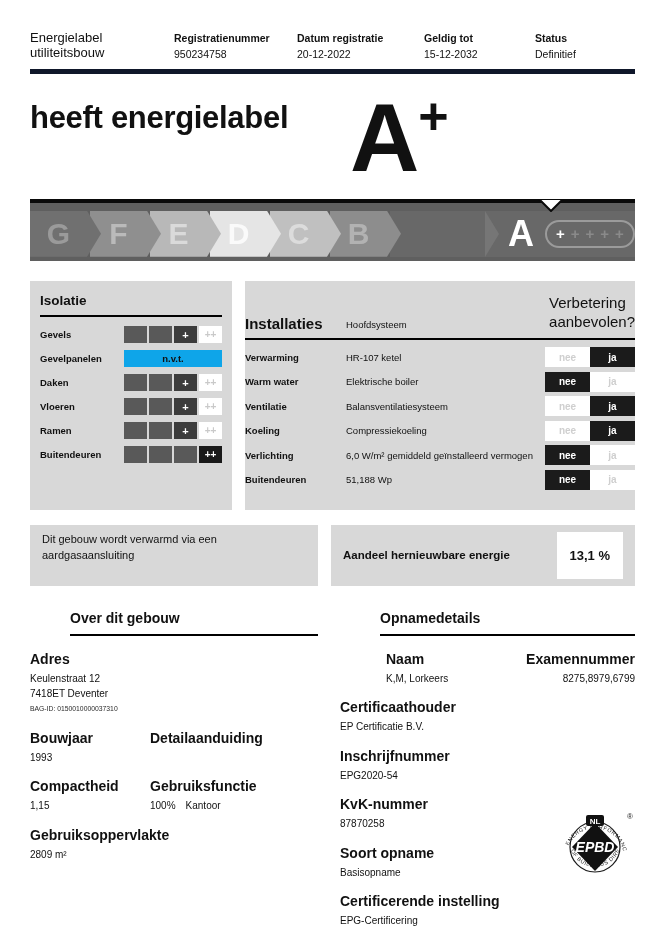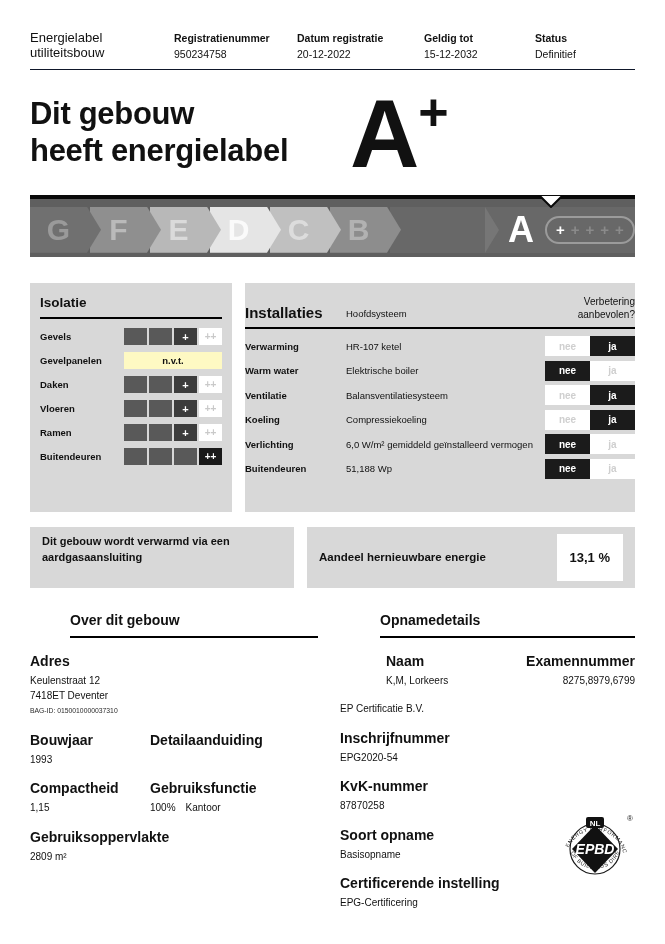--- a/index.html
+++ b/index.html
@@ -3,21 +3,21 @@
 <meta charset="utf-8">
 <style>
   * { margin:0; padding:0; box-sizing:border-box; }
   body { background:#fff; }
   .page {
     width:665px; height:944px; background:#ffffff; position:relative;
     font-family:"Liberation Sans", sans-serif; color:#111;
     padding:0 30px; overflow:hidden;
   }
   
-  .hdr { padding-top:30px; padding-bottom:9px; border-bottom:1px solid #0f172a; display:flex; }
+  .hdr { padding-top:30px; padding-bottom:9px; border-bottom:5px solid #0f172a; display:flex; }
   .hdr-title { font-size:13px; width:207px; align-self:flex-end; }
   .hdr-fields { display:flex; flex:1; align-self:flex-end; }
   .hf .hf-l { font-weight:bold; font-size:10.5px; }
   .hf .hf-v { font-size:10.5px; margin-top:4px; }
   
   .hero { margin-top:26px; display:flex; }
   .hero-text { font-size:31px; font-weight:bold; line-height:1.18; width:320px; letter-spacing:-0.3px; }
   .hero-label { display:flex; align-items:flex-start; }
   .big-a { font-size:96px; font-weight:bold; line-height:0.8; letter-spacing:-2px; }
   .big-plus { font-size:52px; font-weight:bold; line-height:0.62; margin-left:1px; }
@@ -32,50 +32,50 @@
   .chev-a { position:absolute; left:360px; right:0; top:8px; height:46px; background:#686868; display:flex; align-items:center; }
   .chev-a::before { content:""; position:absolute; left:95px; top:0; width:0; height:0;
     border-top:23px solid transparent; border-bottom:23px solid transparent; border-left:14px solid #767676; }
   .a-letter { margin-left:118px; font-size:36px; font-weight:bold; color:#fff; line-height:1; }
   .pill { margin-left:11px; height:28px; border:2px solid #9b9b9b; border-radius:15px;
     display:flex; align-items:center; padding:0 9px; gap:6px; }
   .plus { font-size:15px; font-weight:bold; color:#8a8a8a; line-height:1; }
   .plus.on { color:#ffffff; }
   .notch { position:absolute; left:508px; top:-4px; }
   
-  .panels { margin-top:26px; display:flex; gap:13px; }
+  .panels { margin-top:20px; display:flex; gap:13px; }
   .panel { background:#d8d8d8; height:229px; }
   .panel-iso { width:202px; padding:12px 10px; }
   .panel-inst { flex:1; padding:12px 0; }
   .iso-title { font-size:13.5px; font-weight:bold; padding-bottom:7px; border-bottom:2px solid #000; }
   .iso-rows { margin-top:6px; }
   .iso-row { display:flex; align-items:center; height:24px; }
   .iso-label { flex:1; font-size:9.5px; font-weight:bold; }
   .iso-cells { display:flex; gap:2px; }
   .cell { width:23px; height:17px; display:flex; align-items:center; justify-content:center; font-weight:bold; font-size:11px; }
   .cell.dim    { background:#595959; color:#595959; }
   .cell.active { background:#3c3c3c; color:#fff; }
   .cell.light  { background:#fff; color:#c9c9c9; font-size:10px; }
   .cell.dark   { background:#191919; color:#fff; font-size:10px; }
-  .nvt { width:98px; height:17px; background:#fef9c3; display:flex; align-items:center; justify-content:center; font-size:9.5px; font-weight:bold; }
+  .nvt { width:98px; height:17px; background:#0ea5e9; display:flex; align-items:center; justify-content:center; font-size:9.5px; font-weight:bold; }
   .inst-head { display:flex; align-items:flex-end; padding-bottom:6px; border-bottom:2px solid #000; }
   .inst-title { font-size:15px; font-weight:bold; width:101px; }
   .inst-hoofd { font-size:9.5px; flex:1; padding-bottom:2px; }
-  .inst-verb { font-size:10px; text-align:right; line-height:1.3; }
+  .inst-verb { font-size:15px; line-height:1.3; }
   .inst-rows { margin-top:5px; }
   .inst-row { display:flex; align-items:center; height:24.5px; }
   .inst-row .il { width:101px; font-size:9.5px; font-weight:bold; }
   .inst-row .is { flex:1; font-size:9.5px; }
   .toggle { display:flex;border-radius:8px; }
   .tg { width:45px; height:20px; display:flex; align-items:center; justify-content:center;
         font-size:10px; font-weight:bold; background:#fff; color:#cfcfcf; }
   .tg.on { background:#1b1b1b; color:#fff; }
   
   .banners { margin-top:15px; display:flex; gap:13px; }
-  .banner-left { width:264px; background:#d8d8d8; padding:7px 12px; font-size:11px; font-weight:bold; line-height:1.45; }
+  .banner-left { width:288px; background:#d8d8d8; padding:7px 12px; font-size:11px; font-weight:normal; line-height:1.45; }
   .banner-right { flex:1; background:#d8d8d8; padding:7px 12px; display:flex; align-items:center; }
   .banner-right .brl { font-size:11.5px; font-weight:bold; flex:1; }
   .banner-right .brv { background:#fff; padding:16px 13px; font-size:13px; font-weight:bold; }
   
   .sections { margin-top:24px; display:flex; gap:22px; }
   .sec-left { width:288px; }
   .sec-right { flex:1; position:relative; }
   .sec-title { font-size:14px; font-weight:bold; padding-bottom:8px; border-bottom:2px solid #000; margin-bottom:15px;margin-left:40px; }
   .fg { margin-bottom:13px; }
   .fl { font-size:14px; font-weight:bold; margin-bottom:4px; }
@@ -109,21 +109,20 @@
         </div>
         <div class="hf" style="width: 100px;">
           <div class="hf-l">Status</div>
           <div class="hf-v">Definitief</div>
         </div>
       </div>
   </div>
 
   <div class="hero">
     <div class="hero-text">
-      <div>Dit gebouw</div>
       <div>heeft energielabel</div>
     </div>
     <div class="hero-label">
       <span class="big-a">A</span>
       <span class="big-plus">+</span>
     </div>
   </div>
 
   <div class="band">
     <div class="chev-a">
@@ -331,20 +330,21 @@
         <div>
           <div class="fl">Naam</div>
           <div class="fv">K,M, Lorkeers</div>
         </div>
         <div class="right-al">
           <div class="fl">Examennummer</div>
           <div class="fv">8275,8979,6799</div>
         </div>
       </div>
       <div class="fg">
+        <div class="fl">Certificaathouder</div>
         <div class="fv">EP Certificatie B.V.</div>
       </div>
       <div class="fg">
         <div class="fl">Inschrijfnummer</div>
         <div class="fv">EPG2020-54</div>
       </div>
       <div class="fg">
         <div class="fl">KvK-nummer</div>
         <div class="fv">87870258</div>
       </div>

